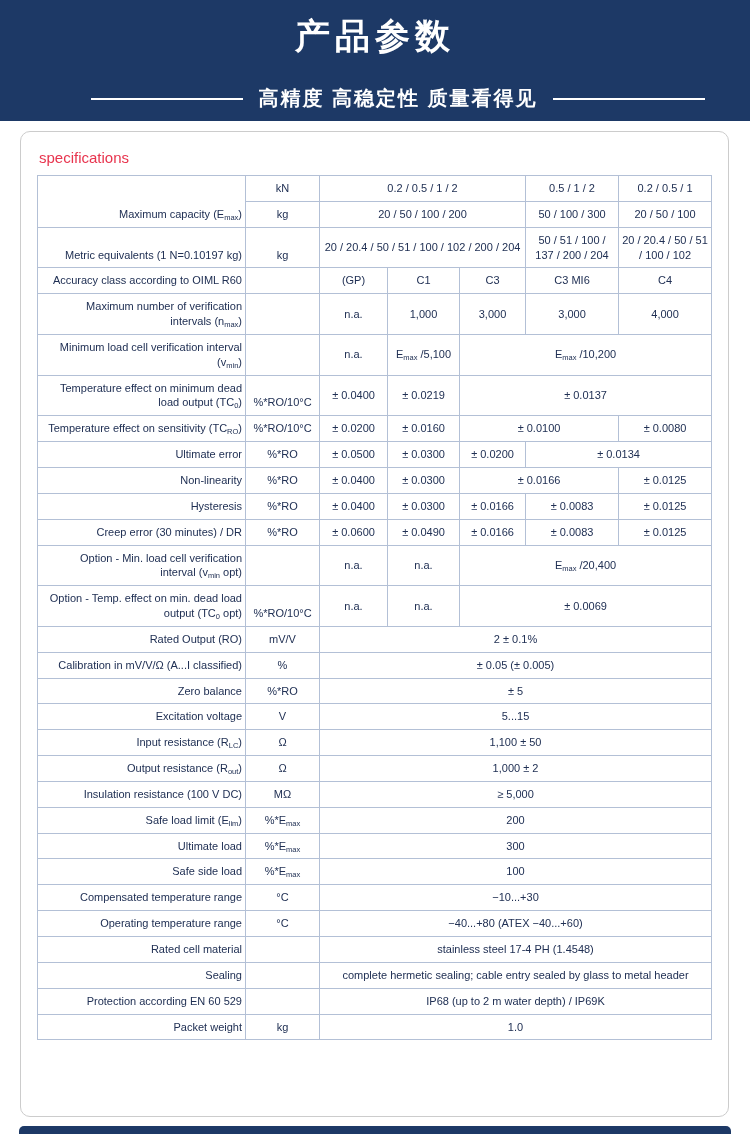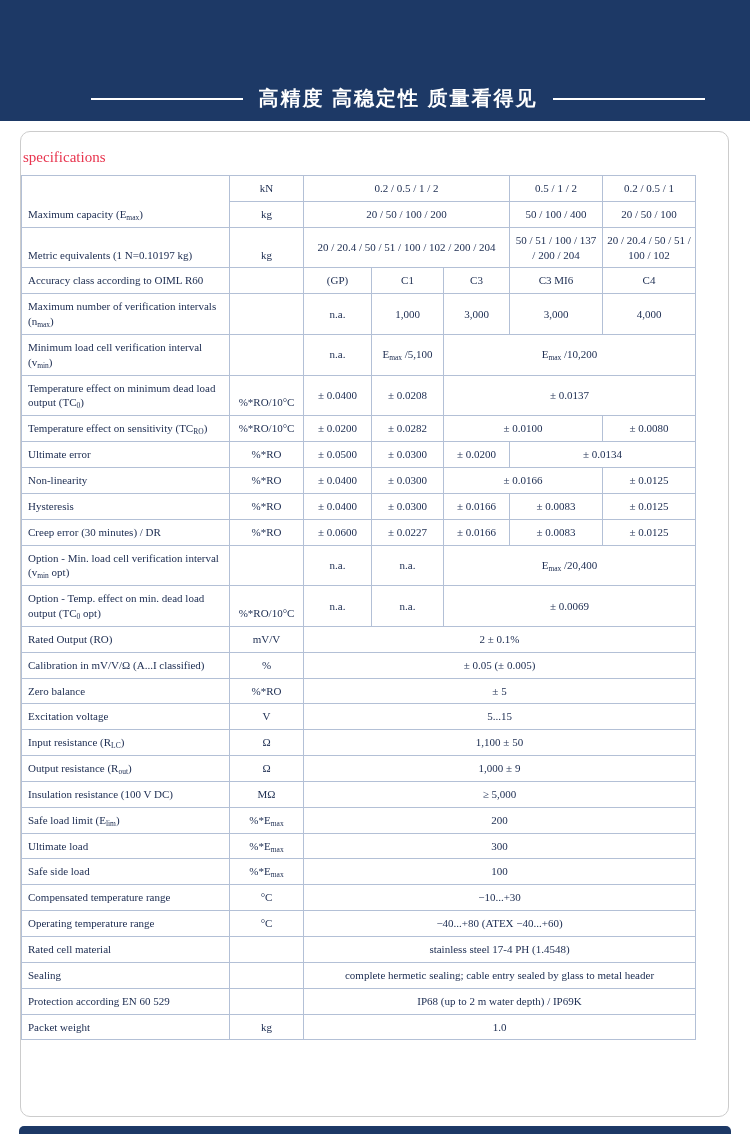--- a/index.html
+++ b/index.html
@@ -50,22 +50,21 @@
   }
 
   
   .card {
     position: absolute;
     left: 20px; top: 131px;
     width: 709px; height: 986px;
     background: #ffffff;
     border: 1px solid #cccccc;
     border-radius: 10px;
-    padding: 13px 0;
-    font-family: Liberation Serif, serif;
+    padding: 13px 16px;
   }
   .spec-title {
     color: #e8344e;
     font-size: 15px;
     margin: 4px 0 9px 2px;
   }
 
   
   table.spec {
     border-collapse: collapse;
@@ -76,41 +75,42 @@
   }
   table.spec td {
     border: 1px solid #b3c0d6;
     padding: 5px 3px;
     line-height: 1.35;
     text-align: center;
     vertical-align: middle;
     word-wrap: break-word;
   }
   table.spec td.lbl {
-    text-align: left;
+    text-align: right;
     padding-left: 6px;
     padding-right: 3px;
     vertical-align: bottom;
   }
   table.spec td.unit { vertical-align: bottom; }
   table.spec sub { font-size: 7.5px; vertical-align: -2px; line-height: 0; }
 
   
   .bottom-bar {
     position: absolute;
     left: 19px; bottom: 0;
     width: 712px; height: 8px;
     background: #1d3966;
     border-radius: 5px 5px 0 0;
   }
 </style>
 </head>
 <body>
 
 <div class="banner">
+  <div class="banner-cn">产品参数</div>
   <div class="tagline-row">
     <span class="tagline-line"></span>
     <span class="tagline-text">高精度 高稳定性 质量看得见</span>
     <span class="tagline-line"></span>
   </div>
 </div>
 
 <div class="card">
   <div class="spec-title">specifications</div>
   <table class="spec">
@@ -127,21 +127,21 @@
         <tr>
           <td class="lbl" rowspan="2">Maximum capacity (E<sub>max</sub>)</td>
           <td class="unit">kN</td>
           <td class="val" colspan="3">0.2 / 0.5 / 1 / 2</td>
           <td class="val">0.5 / 1 / 2</td>
           <td class="val">0.2 / 0.5 / 1</td>
         </tr>
         <tr>
           <td class="unit">kg</td>
           <td class="val" colspan="3">20 / 50 / 100 / 200</td>
-          <td class="val">50 / 100 / 400</td>
+          <td class="val">50 / 100 / 300</td>
           <td class="val">20 / 50 / 100</td>
         </tr>
         <tr>
           <td class="lbl">Metric equivalents (1 N=0.10197 kg)</td>
           <td class="unit">kg</td>
           <td class="val" colspan="3">20 / 20.4 / 50 / 51 / 100 / 102 / 200 / 204</td>
           <td class="val">50 / 51 / 100 / 137 / 200 / 204</td>
           <td class="val">20 / 20.4 / 50 / 51 / 100 / 102</td>
         </tr>
         <tr>
@@ -166,28 +166,28 @@
           <td class="lbl">Minimum load cell verification interval (v<sub>min</sub>)</td>
           <td class="unit"></td>
           <td class="val">n.a.</td>
           <td class="val">E<sub>max</sub> /5,100</td>
           <td class="val" colspan="3">E<sub>max</sub> /10,200</td>
         </tr>
         <tr>
           <td class="lbl">Temperature effect on minimum dead load output (TC<sub>0</sub>)</td>
           <td class="unit">%*RO/10°C</td>
           <td class="val">± 0.0400</td>
-          <td class="val">± 0.0208</td>
+          <td class="val">± 0.0219</td>
           <td class="val" colspan="3">± 0.0137</td>
         </tr>
         <tr>
           <td class="lbl">Temperature effect on sensitivity (TC<sub>RO</sub>)</td>
           <td class="unit">%*RO/10°C</td>
           <td class="val">± 0.0200</td>
-          <td class="val">± 0.0282</td>
+          <td class="val">± 0.0160</td>
           <td class="val" colspan="2">± 0.0100</td>
           <td class="val">± 0.0080</td>
         </tr>
         <tr>
           <td class="lbl">Ultimate error</td>
           <td class="unit">%*RO</td>
           <td class="val">± 0.0500</td>
           <td class="val">± 0.0300</td>
           <td class="val">± 0.0200</td>
           <td class="val" colspan="2">± 0.0134</td>
@@ -206,21 +206,21 @@
           <td class="val">± 0.0400</td>
           <td class="val">± 0.0300</td>
           <td class="val">± 0.0166</td>
           <td class="val">± 0.0083</td>
           <td class="val">± 0.0125</td>
         </tr>
         <tr>
           <td class="lbl">Creep error (30 minutes) / DR</td>
           <td class="unit">%*RO</td>
           <td class="val">± 0.0600</td>
-          <td class="val">± 0.0227</td>
+          <td class="val">± 0.0490</td>
           <td class="val">± 0.0166</td>
           <td class="val">± 0.0083</td>
           <td class="val">± 0.0125</td>
         </tr>
         <tr>
           <td class="lbl">Option - Min. load cell verification interval (v<sub>min</sub> opt)</td>
           <td class="unit"></td>
           <td class="val">n.a.</td>
           <td class="val">n.a.</td>
           <td class="val" colspan="3">E<sub>max</sub> /20,400</td>
@@ -253,21 +253,21 @@
           <td class="val" colspan="5">5...15</td>
         </tr>
         <tr>
           <td class="lbl">Input resistance (R<sub>LC</sub>)</td>
           <td class="unit">Ω</td>
           <td class="val" colspan="5">1,100 ± 50</td>
         </tr>
         <tr>
           <td class="lbl">Output resistance (R<sub>out</sub>)</td>
           <td class="unit">Ω</td>
-          <td class="val" colspan="5">1,000 ± 9</td>
+          <td class="val" colspan="5">1,000 ± 2</td>
         </tr>
         <tr>
           <td class="lbl">Insulation resistance (100 V DC)</td>
           <td class="unit">MΩ</td>
           <td class="val" colspan="5">≥ 5,000</td>
         </tr>
         <tr>
           <td class="lbl">Safe load limit (E<sub>lim</sub>)</td>
           <td class="unit">%*E<sub>max</sub></td>
           <td class="val" colspan="5">200</td>

